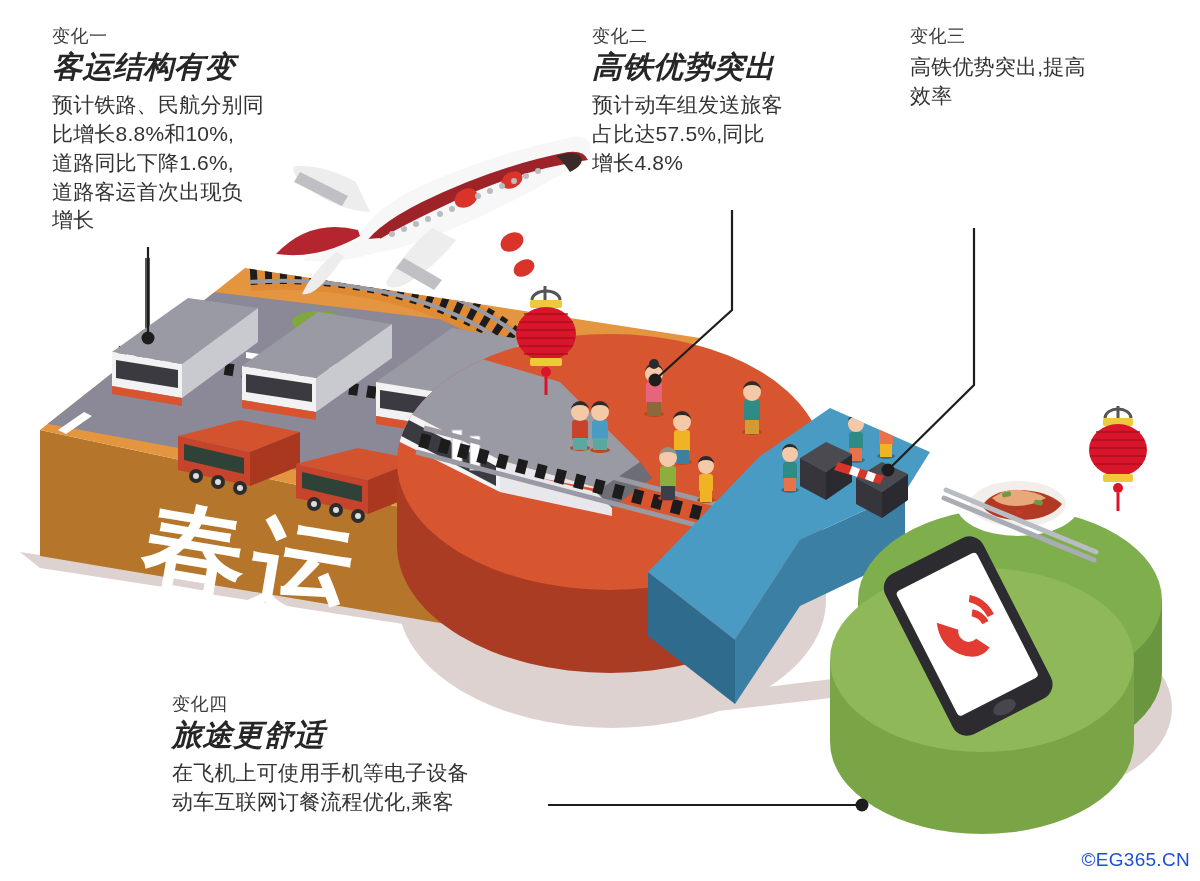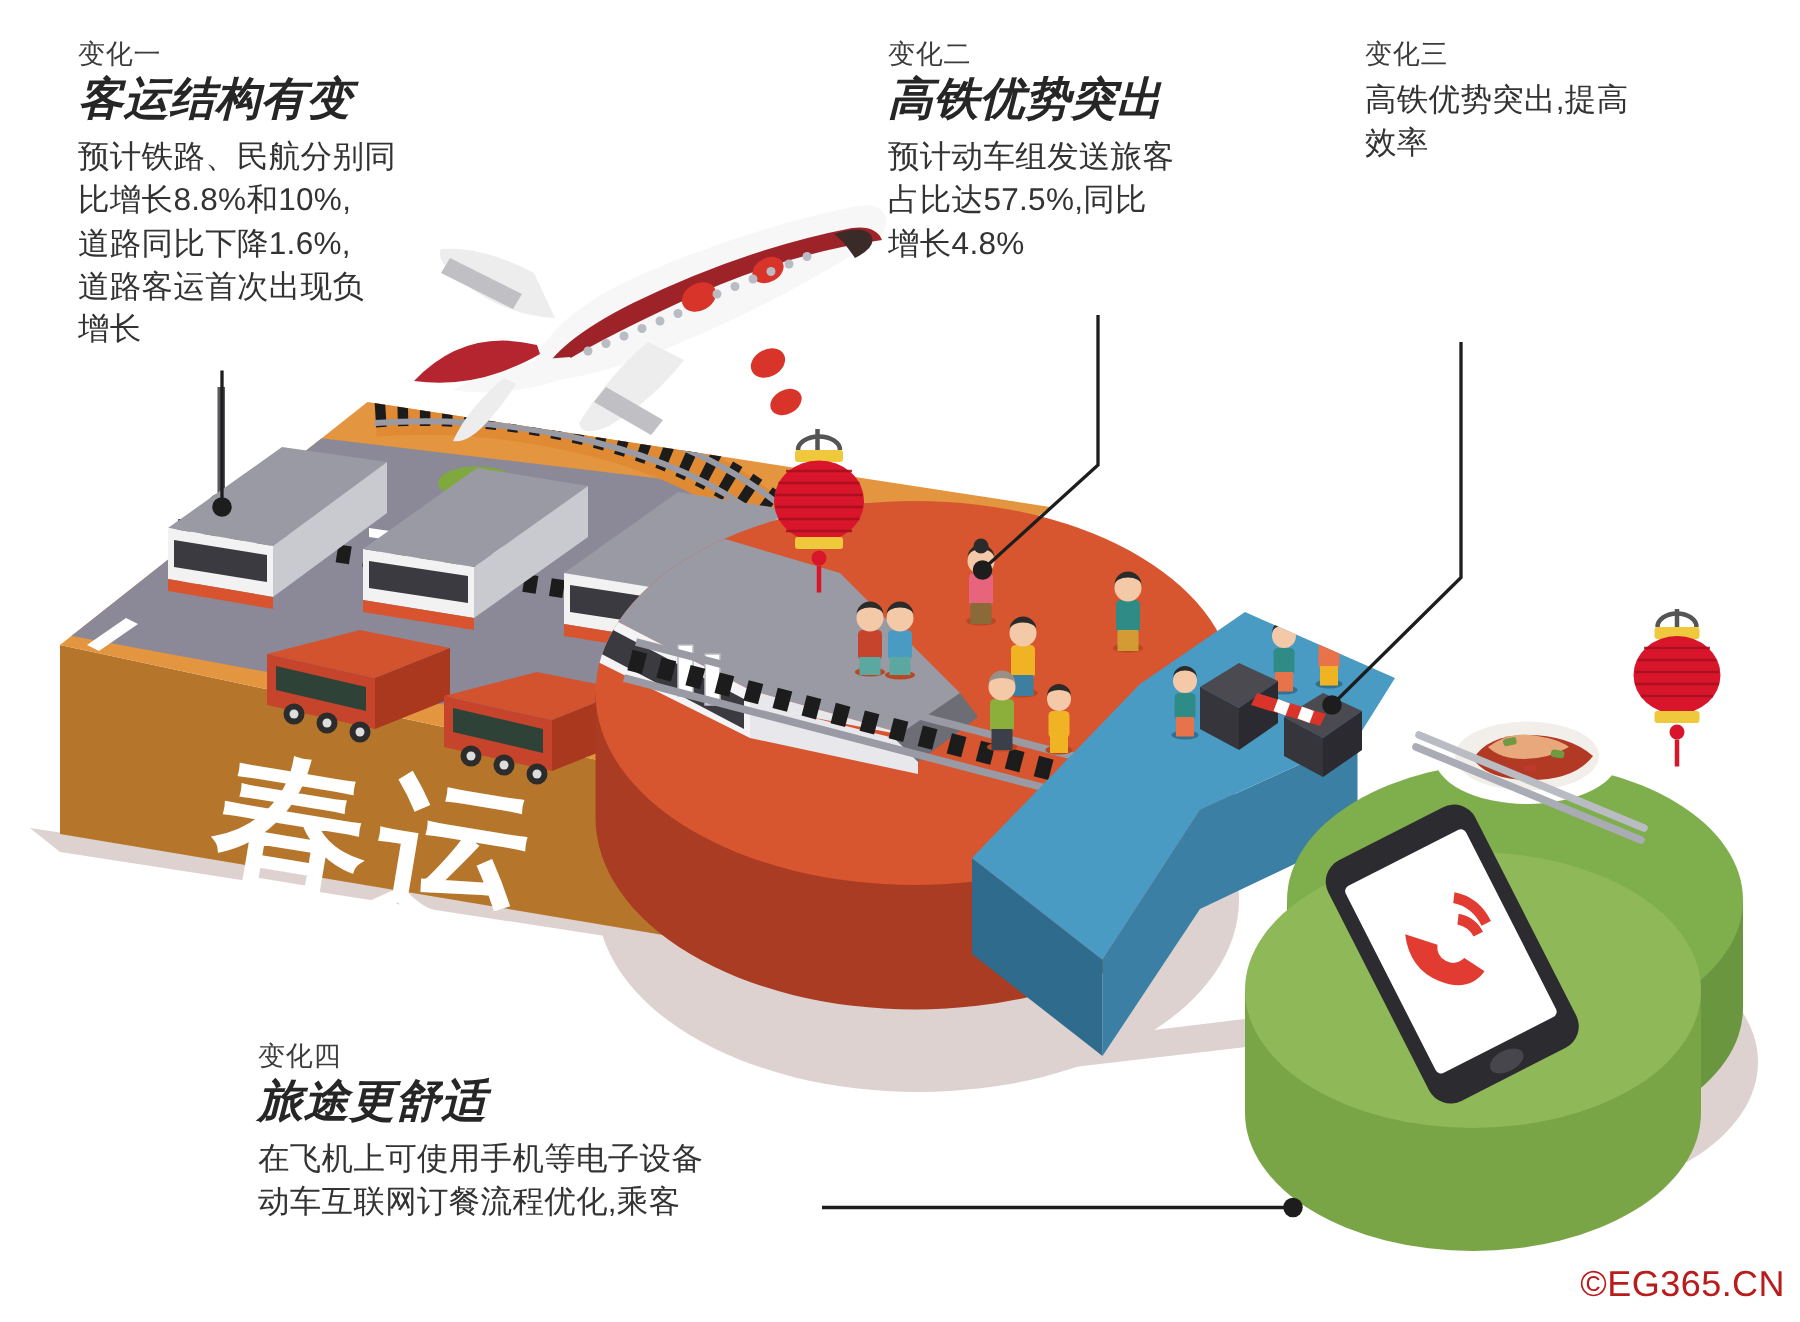--- a/index.html
+++ b/index.html
@@ -5,21 +5,21 @@
   html,body{margin:0;padding:0;background:#fff;}
   body{width:1200px;height:881px;overflow:hidden;
        font-family:"Liberation Sans","DejaVu Sans",sans-serif;}
   #stage{position:relative;width:1200px;height:881px;background:#ffffff;overflow:hidden;}
   svg.art{position:absolute;left:0;top:0;width:1200px;height:881px;}
 
   .txtblock{position:absolute;}
   .kicker{font-size:18px;color:#3c3c3c;line-height:1.18;letter-spacing:.5px;font-weight:400;white-space:nowrap;}
   .headline{font-size:30px;color:#262626;font-weight:bold;line-height:1.2;letter-spacing:.5px;white-space:nowrap;margin-top:2px;font-style:italic;}
   .body{font-size:21px;color:#333;line-height:1.37;margin-top:6px;letter-spacing:.2px;}
-  .credit{position:absolute;right:10px;bottom:10px;font-size:24px;color:#b91c1c;letter-spacing:.3px;margin-left:17px;}
+  .credit{position:absolute;right:10px;bottom:10px;font-size:19px;color:#1d4ed8;letter-spacing:.3px;margin-left:17px;}
 
   .b1{left:52px;top:26px;width:255px;}
   .b2{left:592px;top:26px;width:250px;}
   .b3{left:910px;top:26px;width:255px;}
   .b4{left:172px;top:694px;width:400px;}
   .b4 .body{white-space:nowrap;}
 </style>
 </head>
 <body>
 

